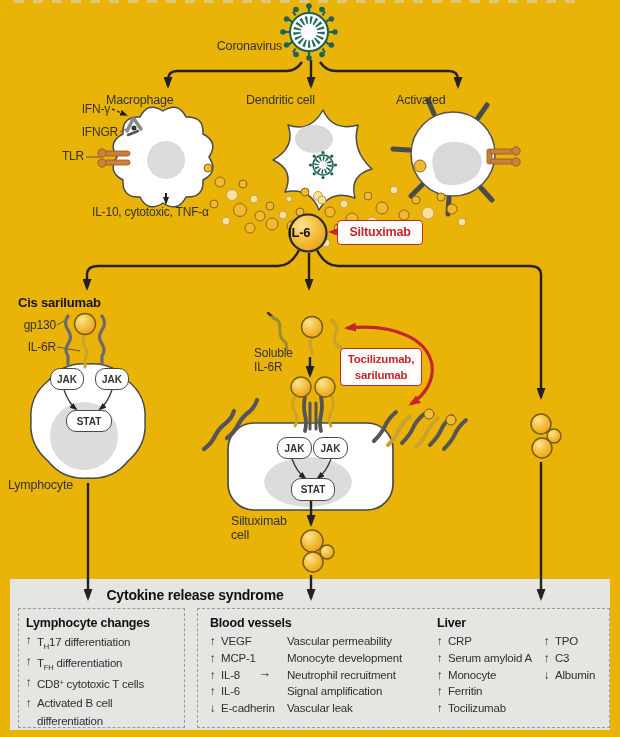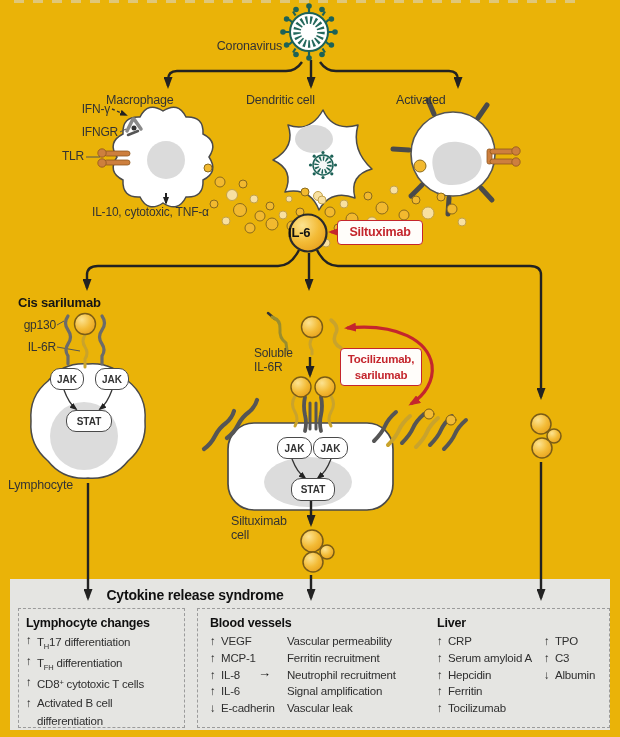--- a/index.html
+++ b/index.html
@@ -356,21 +356,21 @@
   <div class="stitle" style="left:210px;top:616px;">Blood vessels</div>
   <div class="list" style="left:210px;top:634px;width:230px;">
     <div class="vrow">
         <span class="ar">↑</span>
         <span class="med">VEGF</span>
         <span class="eff">Vascular permeability</span>
       </div>
     <div class="vrow">
         <span class="ar">↑</span>
         <span class="med">MCP-1</span>
-        <span class="eff">Ferritin recruitment</span>
+        <span class="eff">Monocyte development</span>
       </div>
     <div class="vrow">
         <span class="ar">↑</span>
         <span class="med">IL-8</span>
         <span class="linkarrow">→</span>
         <span class="eff">Neutrophil recruitment</span>
       </div>
     <div class="vrow">
         <span class="ar">↑</span>
         <span class="med">IL-6</span>
@@ -388,21 +388,21 @@
     <div class="vrow">
         <span class="ar">↑</span>
         <span>CRP</span>
       </div>
     <div class="vrow">
         <span class="ar">↑</span>
         <span>Serum amyloid A</span>
       </div>
     <div class="vrow">
         <span class="ar">↑</span>
-        <span>Hepcidin</span>
+        <span>Monocyte</span>
       </div>
     <div class="vrow">
         <span class="ar">↑</span>
         <span>Ferritin</span>
       </div>
     <div class="vrow">
         <span class="ar">↑</span>
         <span>Tocilizumab</span>
       </div>
   </div>

